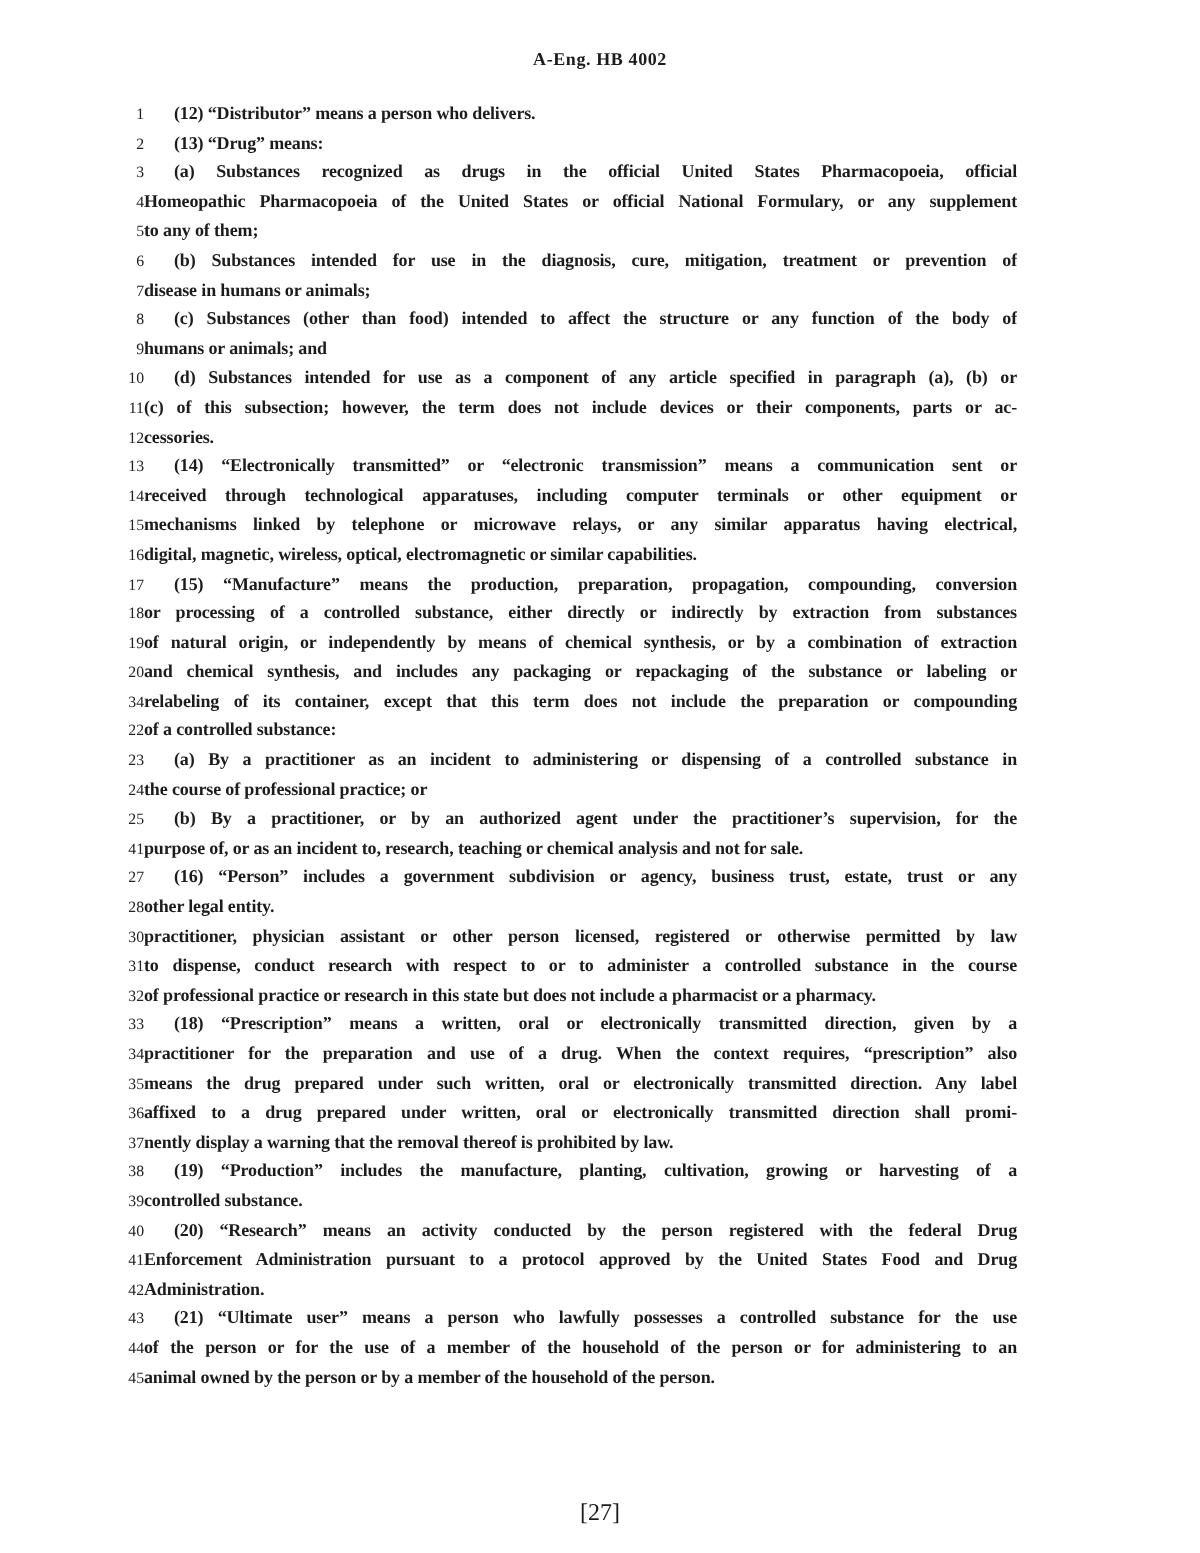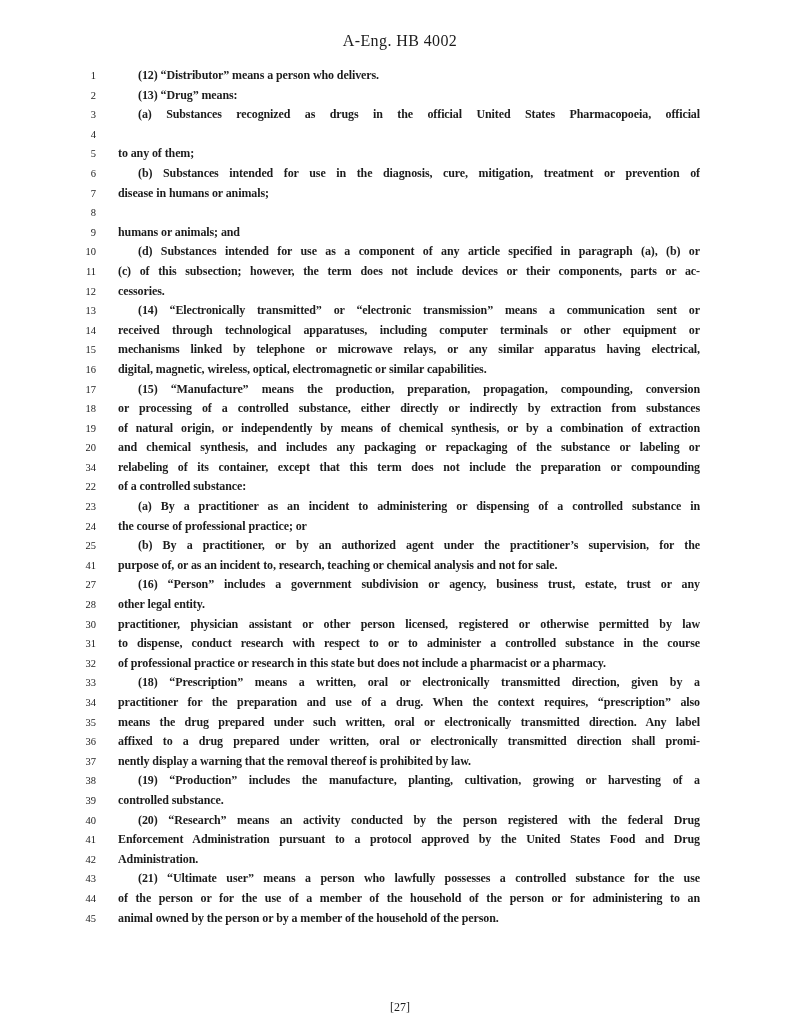--- a/index.html
+++ b/index.html
@@ -12,21 +12,21 @@
     overflow: hidden;
   }
   .page {
     position: absolute; top: 0; left: 0;
     width: 800px; height: 1035px;
     background: #ffffff;
   }
   .doc-header {
     position: absolute; top: 32px; left: 0; width: 100%;
     text-align: center;
-    font-size: 16px; font-weight: normal;
+    font-size: 12px; font-weight: bold;
     letter-spacing: 0.4px;
   }
   .doc-body {
     position: absolute; top: 66px; left: 0; width: 100%;
   }
   .line {
     display: flex;
     height: 19.6px;
     align-items: baseline;
   }
@@ -35,35 +35,34 @@
     width: 96px;
     text-align: right;
     font-size: 10.5px;
     font-weight: normal;
     color: #222;
     line-height: 19.6px;
   }
   .txt {
     flex: 0 0 582px;
     width: 582px;
-    margin-left: 22px;
     font-size: 12px;
     font-weight: bold;
     line-height: 19.6px;
     letter-spacing: -0.1px;
     height: 19.6px;
     overflow: hidden;
     text-align: left;
   }
   .line.indent .txt { text-indent: 20px; }
   .line.justify .txt { text-align: justify; text-align-last: justify; }
   .doc-footer {
     position: absolute; top: 1000px; left: 0; width: 100%;
     text-align: center;
-    font-size: 12px;
+    font-size: 16px;
     font-weight: normal;
   }
 </style>
 </head>
 <body>
 
 <div class="page">
 
   <div class="doc-header">
     <span>A-Eng. HB 4002</span>
@@ -77,35 +76,37 @@
       <div class="line indent">
       <span class="num">2</span>
       <span class="txt">(13) “Drug” means:</span>
     </div>
       <div class="line indent justify">
       <span class="num">3</span>
       <span class="txt">(a) Substances recognized as drugs in the official United States Pharmacopoeia, official</span>
     </div>
       <div class="line justify">
       <span class="num">4</span>
+      <span class="txt">Homeopathic Pharmacopoeia of the United States or official National Formulary, or any supplement</span>
     </div>
       <div class="line">
       <span class="num">5</span>
       <span class="txt">to any of them;</span>
     </div>
       <div class="line indent justify">
       <span class="num">6</span>
       <span class="txt">(b) Substances intended for use in the diagnosis, cure, mitigation, treatment or prevention of</span>
     </div>
       <div class="line">
       <span class="num">7</span>
       <span class="txt">disease in humans or animals;</span>
     </div>
       <div class="line indent justify">
       <span class="num">8</span>
+      <span class="txt">(c) Substances (other than food) intended to affect the structure or any function of the body of</span>
     </div>
       <div class="line">
       <span class="num">9</span>
       <span class="txt">humans or animals; and</span>
     </div>
       <div class="line indent justify">
       <span class="num">10</span>
       <span class="txt">(d) Substances intended for use as a component of any article specified in paragraph (a), (b) or</span>
     </div>
       <div class="line justify">

